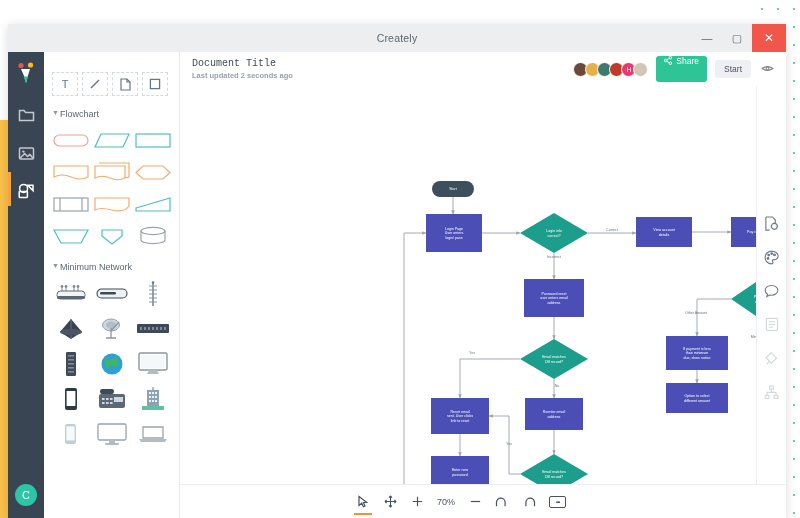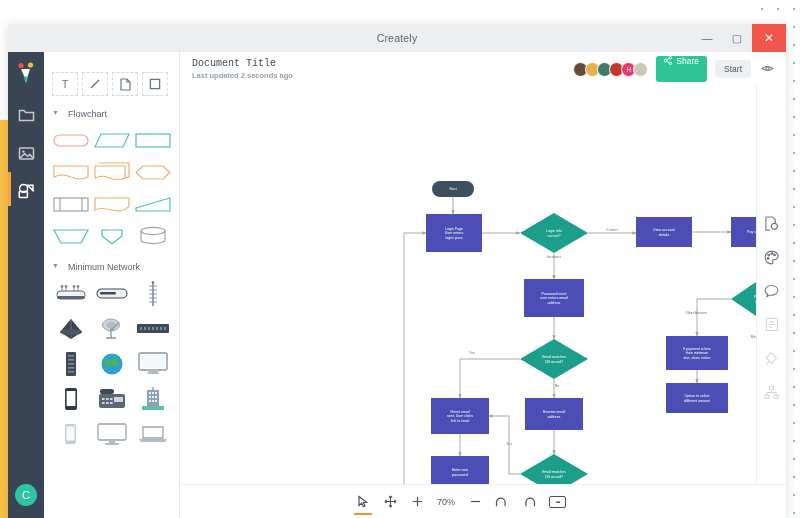--- a/index.html
+++ b/index.html
@@ -47,21 +47,21 @@
   
   #shapes { width:136px; flex:0 0 136px; background:#fff; border-right:1px solid #e7eaee;
     display:flex; flex-direction:column; padding:8px 8px 0 8px; position:relative; }
   #search { height:20px; border-radius:10px; background:#f4f6f8; display:flex;
     align-items:center; padding:0 7px; gap:5px; }
   #search .ph { font-size:8.5px; color:#aab2bd; }
   #tools { display:flex; gap:4px; margin-top:12px; }
   .tool { width:26px; height:24px; border:1px dashed #d3d9e0; display:flex;
     align-items:center; justify-content:center; color:#6b7683; font-size:11px; }
   .sec-head { margin-top:13px; font-size:9px; color:#5c6670; display:flex;
-    align-items:flex-start; gap:9px; }
+    align-items:flex-start; gap:1px; }
   .caret { font-size:7px; color:#8a939e; }
   .grid { display:grid; grid-template-columns:repeat(3,1fr); gap:6px 4px;
     margin-top:8px; }
   .cell { height:26px; display:flex; align-items:center; justify-content:center; }
   .net-grid { display:grid; grid-template-columns:repeat(3,1fr); gap:9px 4px;
     margin-top:9px; }
   .ncell { height:26px; display:flex; align-items:center; justify-content:center;
     font-size:17px; }
   #browse { position:absolute; left:8px; right:8px; bottom:10px; height:20px;
     background:#f1f3f6; border-radius:3px; display:flex; align-items:center;

